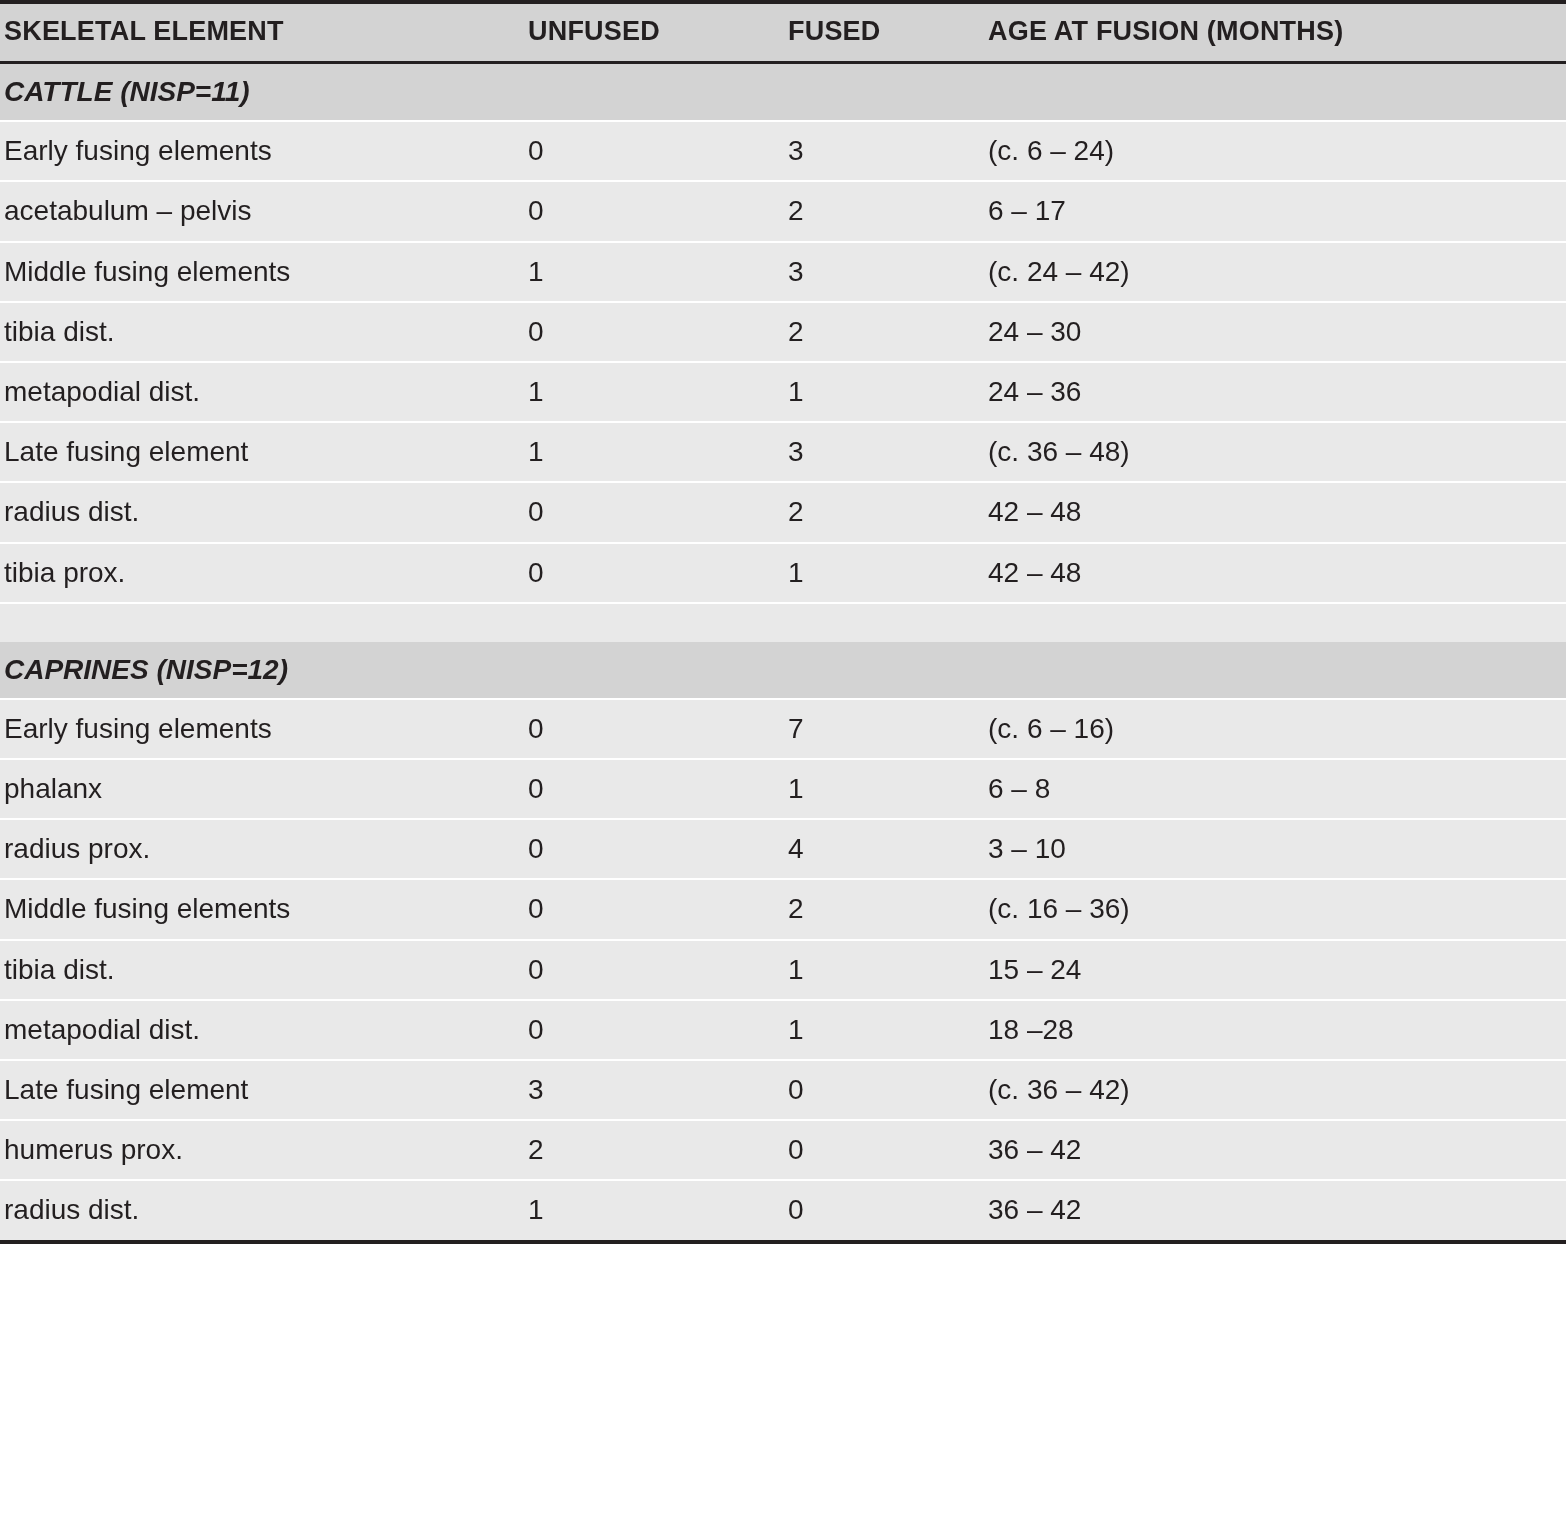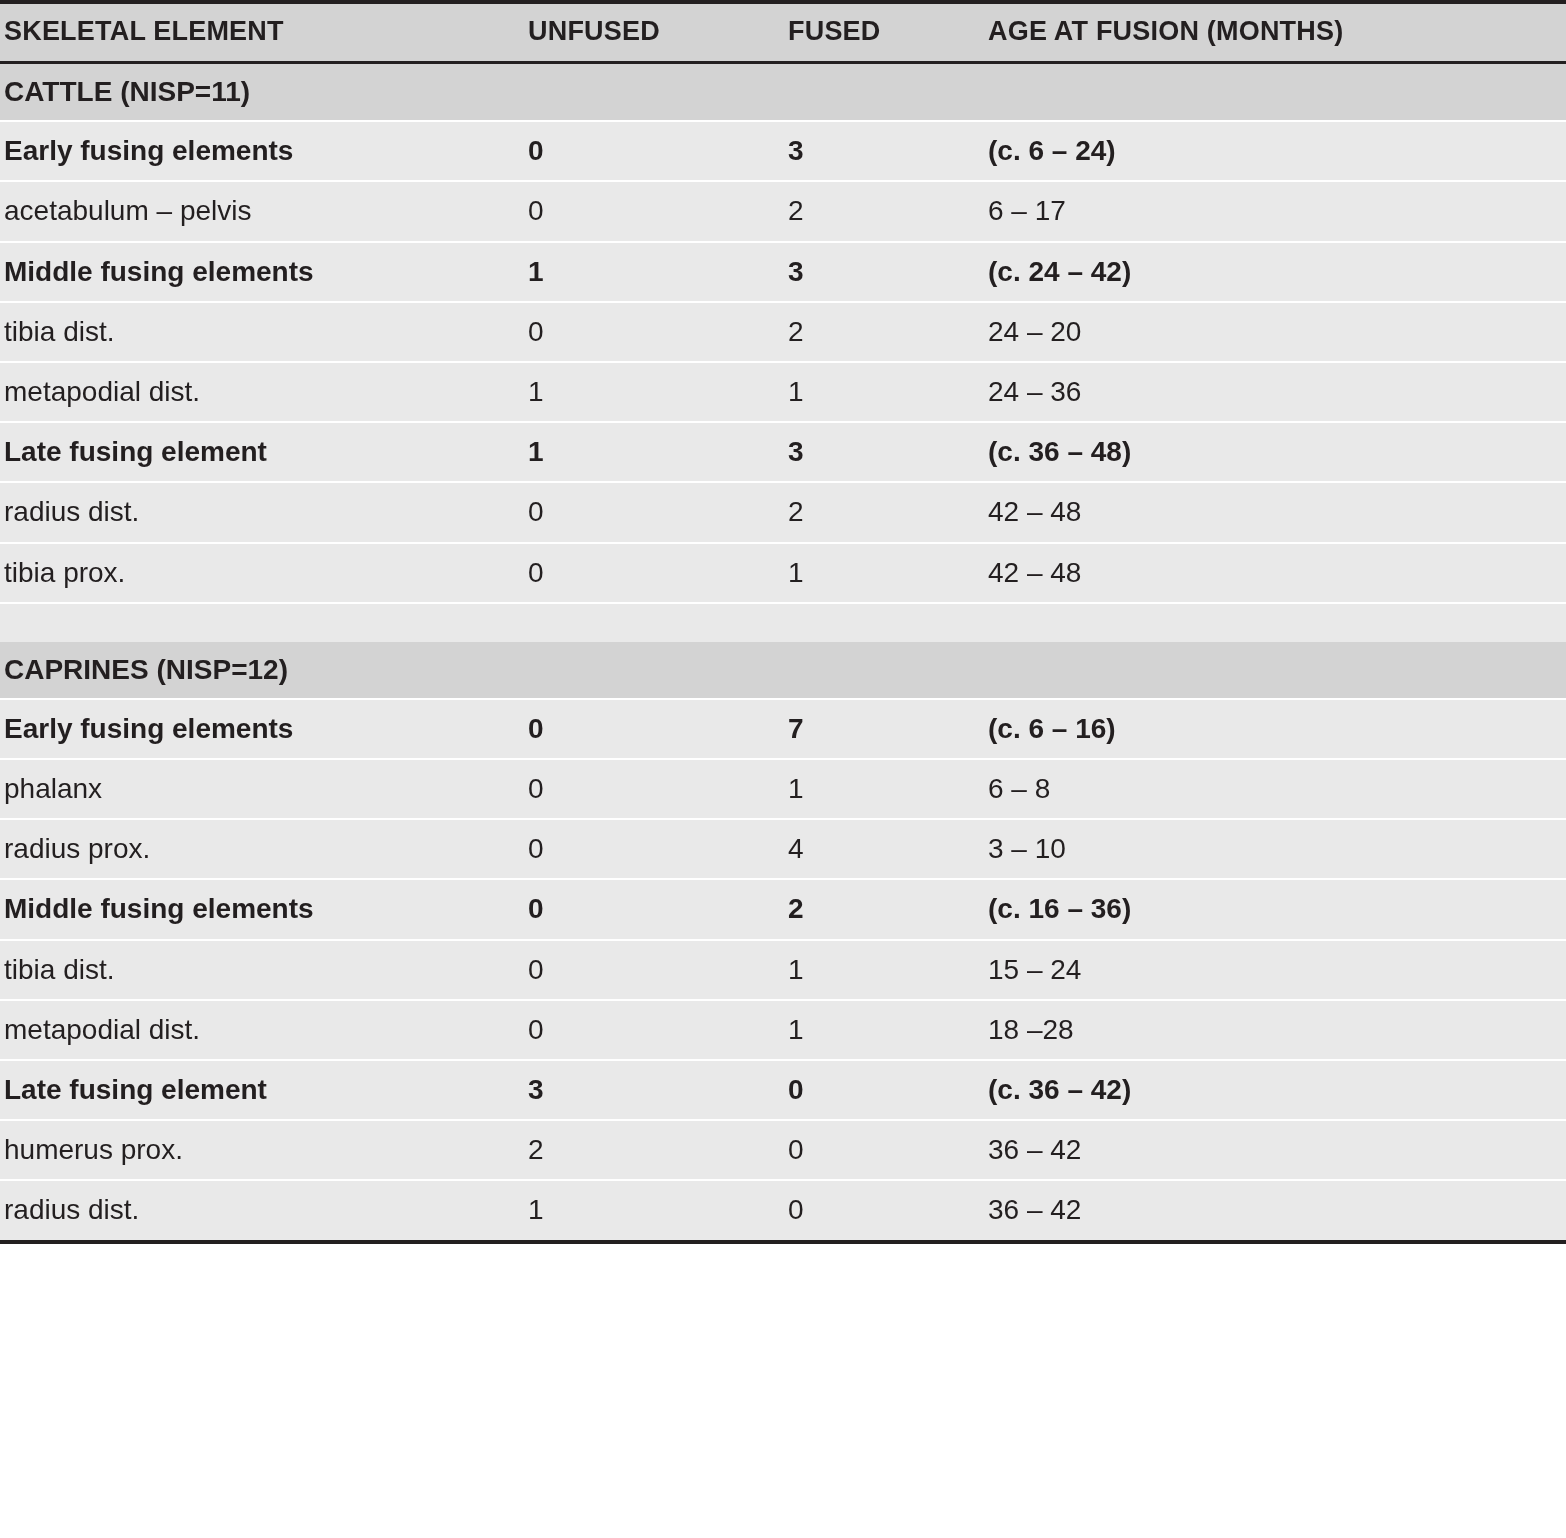--- a/index.html
+++ b/index.html
@@ -48,27 +48,28 @@
     padding: 13px 8px 13px 8px;
     border-bottom: 2px solid #ffffff;
     vertical-align: middle;
     line-height: 1.15;
   }
   tbody td.first { padding-left: 4px; }
 
   tr.section-head td {
     background: #d3d3d3;
     font-weight: bold;
+    font-style: italic;
     font-size: 28px;
     padding-top: 12px;
     padding-bottom: 12px;
     border-bottom: 2px solid #ffffff;
   }
   tr.group-head td {
-    font-weight: bold;
+    font-weight: normal;
   }
   tr.spacer td {
     background: #e9e9e9;
     height: 38px;
     padding: 0;
     border-bottom: none;
   }
   tr.last-row td {
     border-bottom: 4px solid #231f20;
   }
@@ -114,21 +115,21 @@
         <tr class="group-head">
           <td class="first">Middle fusing elements</td>
           <td>1</td>
           <td>3</td>
           <td>(c. 24 – 42)</td>
         </tr>
         <tr>
           <td class="first">tibia dist.</td>
           <td>0</td>
           <td>2</td>
-          <td>24 – 20</td>
+          <td>24 – 30</td>
         </tr>
         <tr>
           <td class="first">metapodial dist.</td>
           <td>1</td>
           <td>1</td>
           <td>24 – 36</td>
         </tr>
         <tr class="group-head">
           <td class="first">Late fusing element</td>
           <td>1</td>

